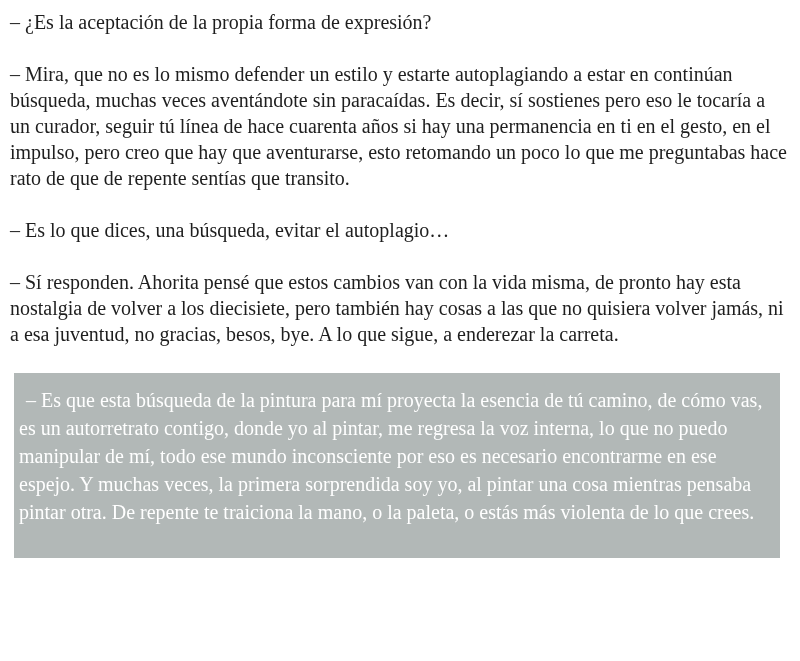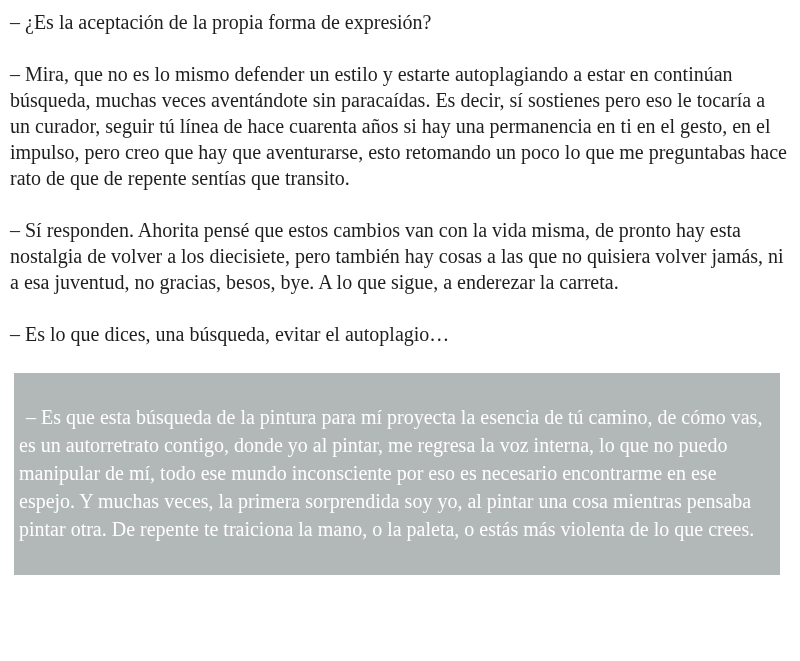--- a/index.html
+++ b/index.html
@@ -22,35 +22,35 @@
     padding: 9px 12px 0 10px;
   }
   p.para {
     margin: 0 0 26px 0;
     font-size: 20px;
     line-height: 26px;
     text-align: left;
   }
   blockquote.highlight {
     margin: 0 8px 0 4px;
-    padding: 30px 16px 32px 5px;
+    padding: 13px 16px 32px 5px;
     background: var(--hl-bg, #b2b8b7);
   }
   blockquote.highlight p {
     margin: 0;
     font-size: 20px;
     line-height: 28px;
     text-indent: 7px;
     color: var(--hl-text, #ffffff);
   }
 </style>
 </head>
 <body>
 
 <div class="page">
   <p class="para">– ¿Es la aceptación de la propia forma de expresión?</p>
   <p class="para">– Mira, que no es lo mismo defender un estilo y estarte autoplagiando a estar en continúan búsqueda, muchas veces aventándote sin paracaídas. Es decir, sí sostienes pero eso le tocaría a un curador, seguir tú línea de hace cuarenta años si hay una permanencia en ti en el gesto, en el impulso, pero creo que hay que aventurarse, esto retomando un poco lo que me preguntabas hace rato de que de repente sentías que transito.</p>
+  <p class="para">– Es lo que dices, una búsqueda, evitar el autoplagio…</p>
   <p class="para">– Sí responden. Ahorita pensé que estos cambios van con la vida misma, de pronto hay esta nostalgia de volver a los diecisiete, pero también hay cosas a las que no quisiera volver jamás, ni a esa juventud, no gracias, besos, bye. A lo que sigue, a enderezar la carreta.</p>
-  <p class="para">– Es lo que dices, una búsqueda, evitar el autoplagio…</p>
   <blockquote class="highlight">
     <p>– Es que esta búsqueda de la pintura para mí proyecta la esencia de tú camino, de cómo vas, es un autorretrato contigo, donde yo al pintar, me regresa la voz interna, lo que no puedo manipular de mí, todo ese mundo inconsciente por eso es necesario encontrarme en ese espejo. Y muchas veces, la primera sorprendida soy yo, al pintar una cosa mientras pensaba pintar otra. De repente te traiciona la mano, o la paleta, o estás más violenta de lo que crees.</p>
   </blockquote>
 </div>
 
 </body></html>

